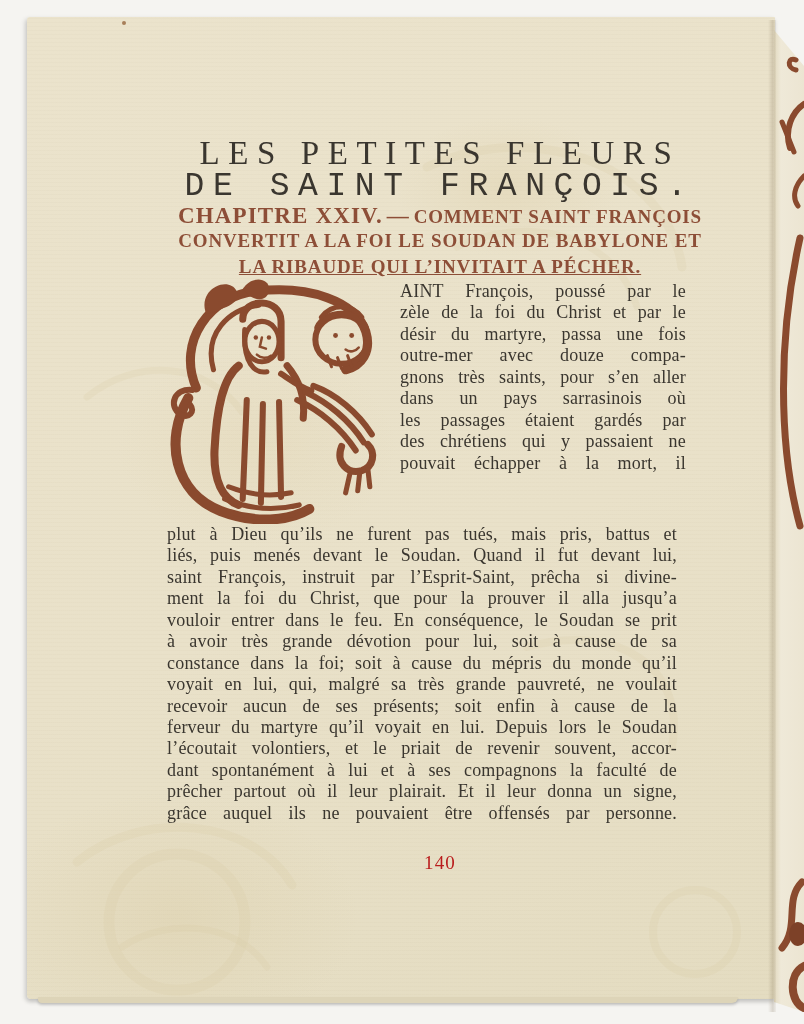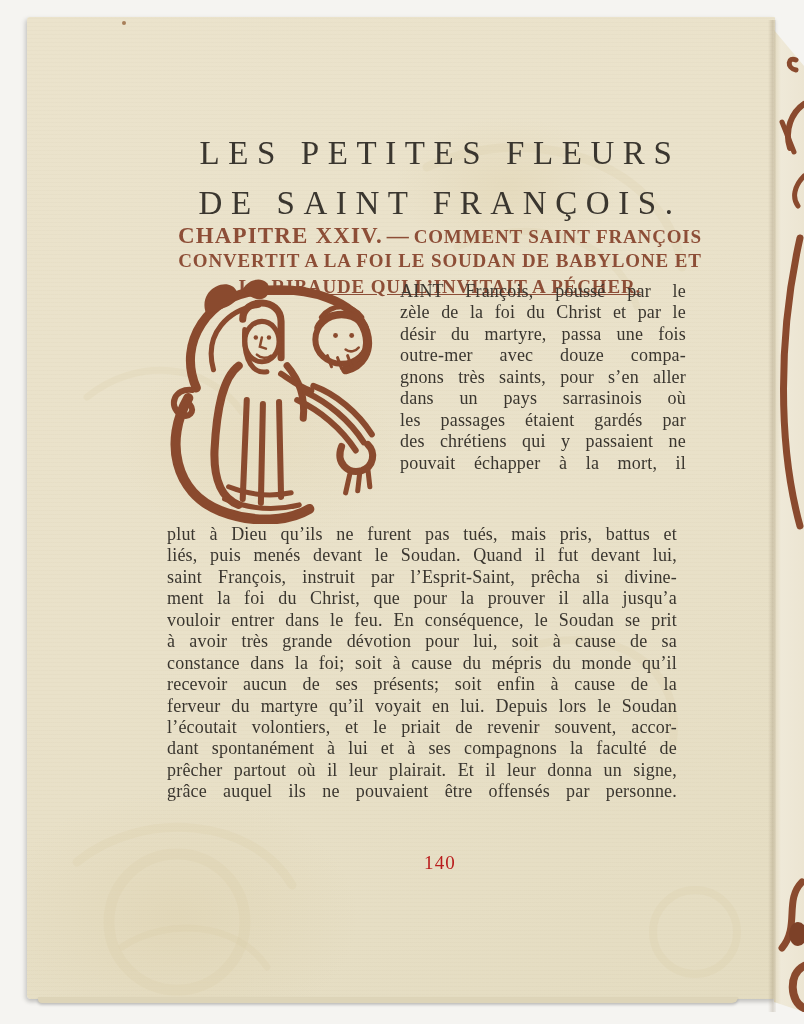--- a/index.html
+++ b/index.html
@@ -37,24 +37,24 @@
   }
   .strip-art{position:absolute;left:774px;top:26px;width:30px;height:986px;pointer-events:none;}
   
   .ghost{position:absolute;left:27px;top:17px;width:748px;height:982px;opacity:.55;pointer-events:none;}
   
   .textcol{position:absolute;left:133px;top:17px;width:614px;text-align:center;}
   .title{
     position:absolute;left:0;width:614px;text-align:center;
     color:#3a362f;font-size:33px;letter-spacing:.26em;white-space:nowrap;
   }
-  .t1{top:118px;} .t2{top:168px;}
+  .t1{top:118px;} .t2{top:151px;font-family:Liberation Mono, monospace;}
   .rubric{
     position:absolute;left:-20px;width:654px;text-align:center;
-    color:#8d4e37;font-weight:bold;letter-spacing:.045em;white-space:nowrap;font-size:19px;margin-top:20px;
+    color:#8d4e37;font-weight:bold;letter-spacing:.045em;white-space:nowrap;font-size:19px;
   }
   .r1{top:186px;} .r2{top:213px;} .r3{top:239px;text-decoration:underline;}
   .chap-big{font-size:23px;letter-spacing:.05em;}
   .chap-dash{font-size:22px;padding:0 4px;}
   
   .bodyline{
     color:#3a362f;font-size:18px;line-height:21.45px;height:21.45px;
     text-align:justify;text-align-last:justify;word-spacing:1.5px;letter-spacing:.2px;
     overflow:hidden;white-space:nowrap;
   }
@@ -181,19 +181,20 @@
 </div>
 
 <div class="full-block">
   <div class="bodyline">plut à Dieu qu’ils ne furent pas tués, mais pris, battus et</div>
   <div class="bodyline">liés, puis menés devant le Soudan. Quand il fut devant lui,</div>
   <div class="bodyline">saint François, instruit par l’Esprit-Saint, prêcha si divine-</div>
   <div class="bodyline">ment la foi du Christ, que pour la prouver il alla jusqu’a</div>
   <div class="bodyline">vouloir entrer dans le feu. En conséquence, le Soudan se prit</div>
   <div class="bodyline">à avoir très grande dévotion pour lui, soit à cause de sa</div>
   <div class="bodyline">constance dans la foi; soit à cause du mépris du monde qu’il</div>
+  <div class="bodyline">voyait en lui, qui, malgré sa très grande pauvreté, ne voulait</div>
   <div class="bodyline">recevoir aucun de ses présents; soit enfin à cause de la</div>
   <div class="bodyline">ferveur du martyre qu’il voyait en lui. Depuis lors le Soudan</div>
   <div class="bodyline">l’écoutait volontiers, et le priait de revenir souvent, accor-</div>
   <div class="bodyline">dant spontanément à lui et à ses compagnons la faculté de</div>
   <div class="bodyline">prêcher partout où il leur plairait. Et il leur donna un signe,</div>
   <div class="bodyline">grâce auquel ils ne pouvaient être offensés par personne.</div>
 </div>
 
 </body></html>

